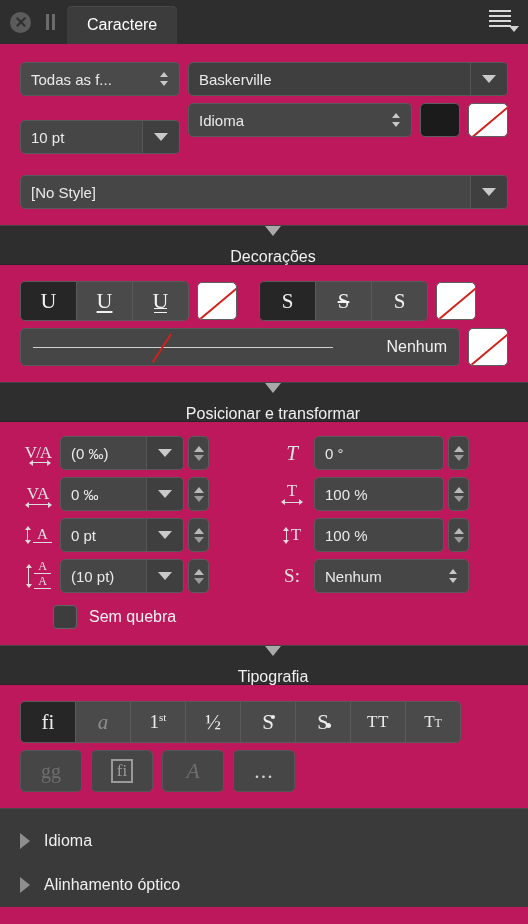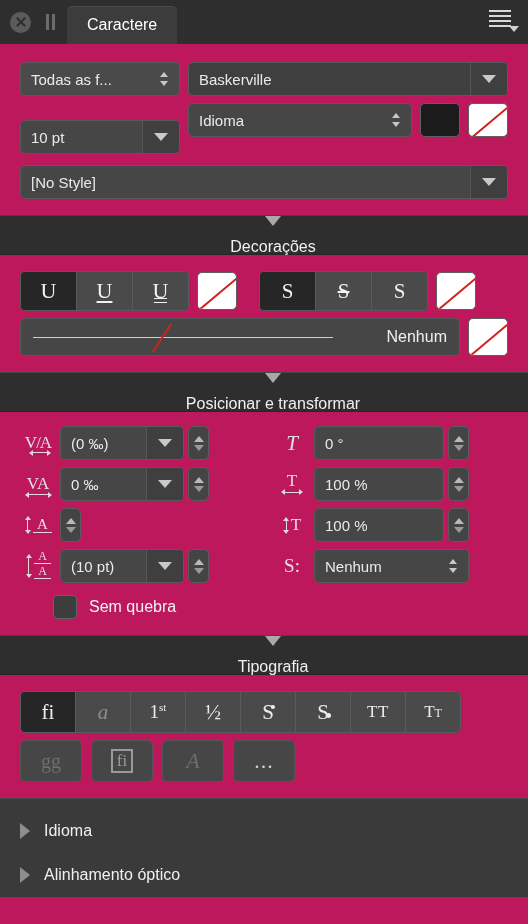--- a/index.html
+++ b/index.html
@@ -237,21 +237,21 @@
   }
   .swatch.none::after {
     content: "";
     position: absolute;
     left: -6px; top: 50%;
     width: 150%; height: 2px;
     background: #d0211c;
     transform: rotate(-40deg);
     transform-origin: center;
   }
-  .r3 { margin-top: 11px; border-radius: 12px; }
+  .r3 { margin-top: 21px; border-radius: 12px; }
   .style-sheet { flex: 1 1 auto; }
 
   
   .section-head {
     height: 38px;
     background: #2e2e2e;
     display: flex;
     align-items: center;
     padding-left: 18px;
     gap: 12px;
@@ -700,20 +700,26 @@
         <div class="pt-line">
           <div class="ico ico-base">
             <span class="arrow-v" style="height:18px">
                 <i class="u"></i>
                 <i class="d"></i>
               </span>
             <span class="a-stack">
                 <span class="ltr">A</span>
                 <span class="bar"></span>
               </span>
+          </div>
+          <div class="ctl pt-field">
+            <span class="val">0 pt</span>
+            <div class="caret-btn">
+                <div class="tri-down"></div>
+              </div>
           </div>
           <div class="ext-stepper">
               <div class="tri-up"></div>
               <div class="tri-down"></div>
             </div>
         </div>
 
         <div class="pt-line">
           <div class="ico ico-lead">
             <span class="arrow-v" style="height:24px">

